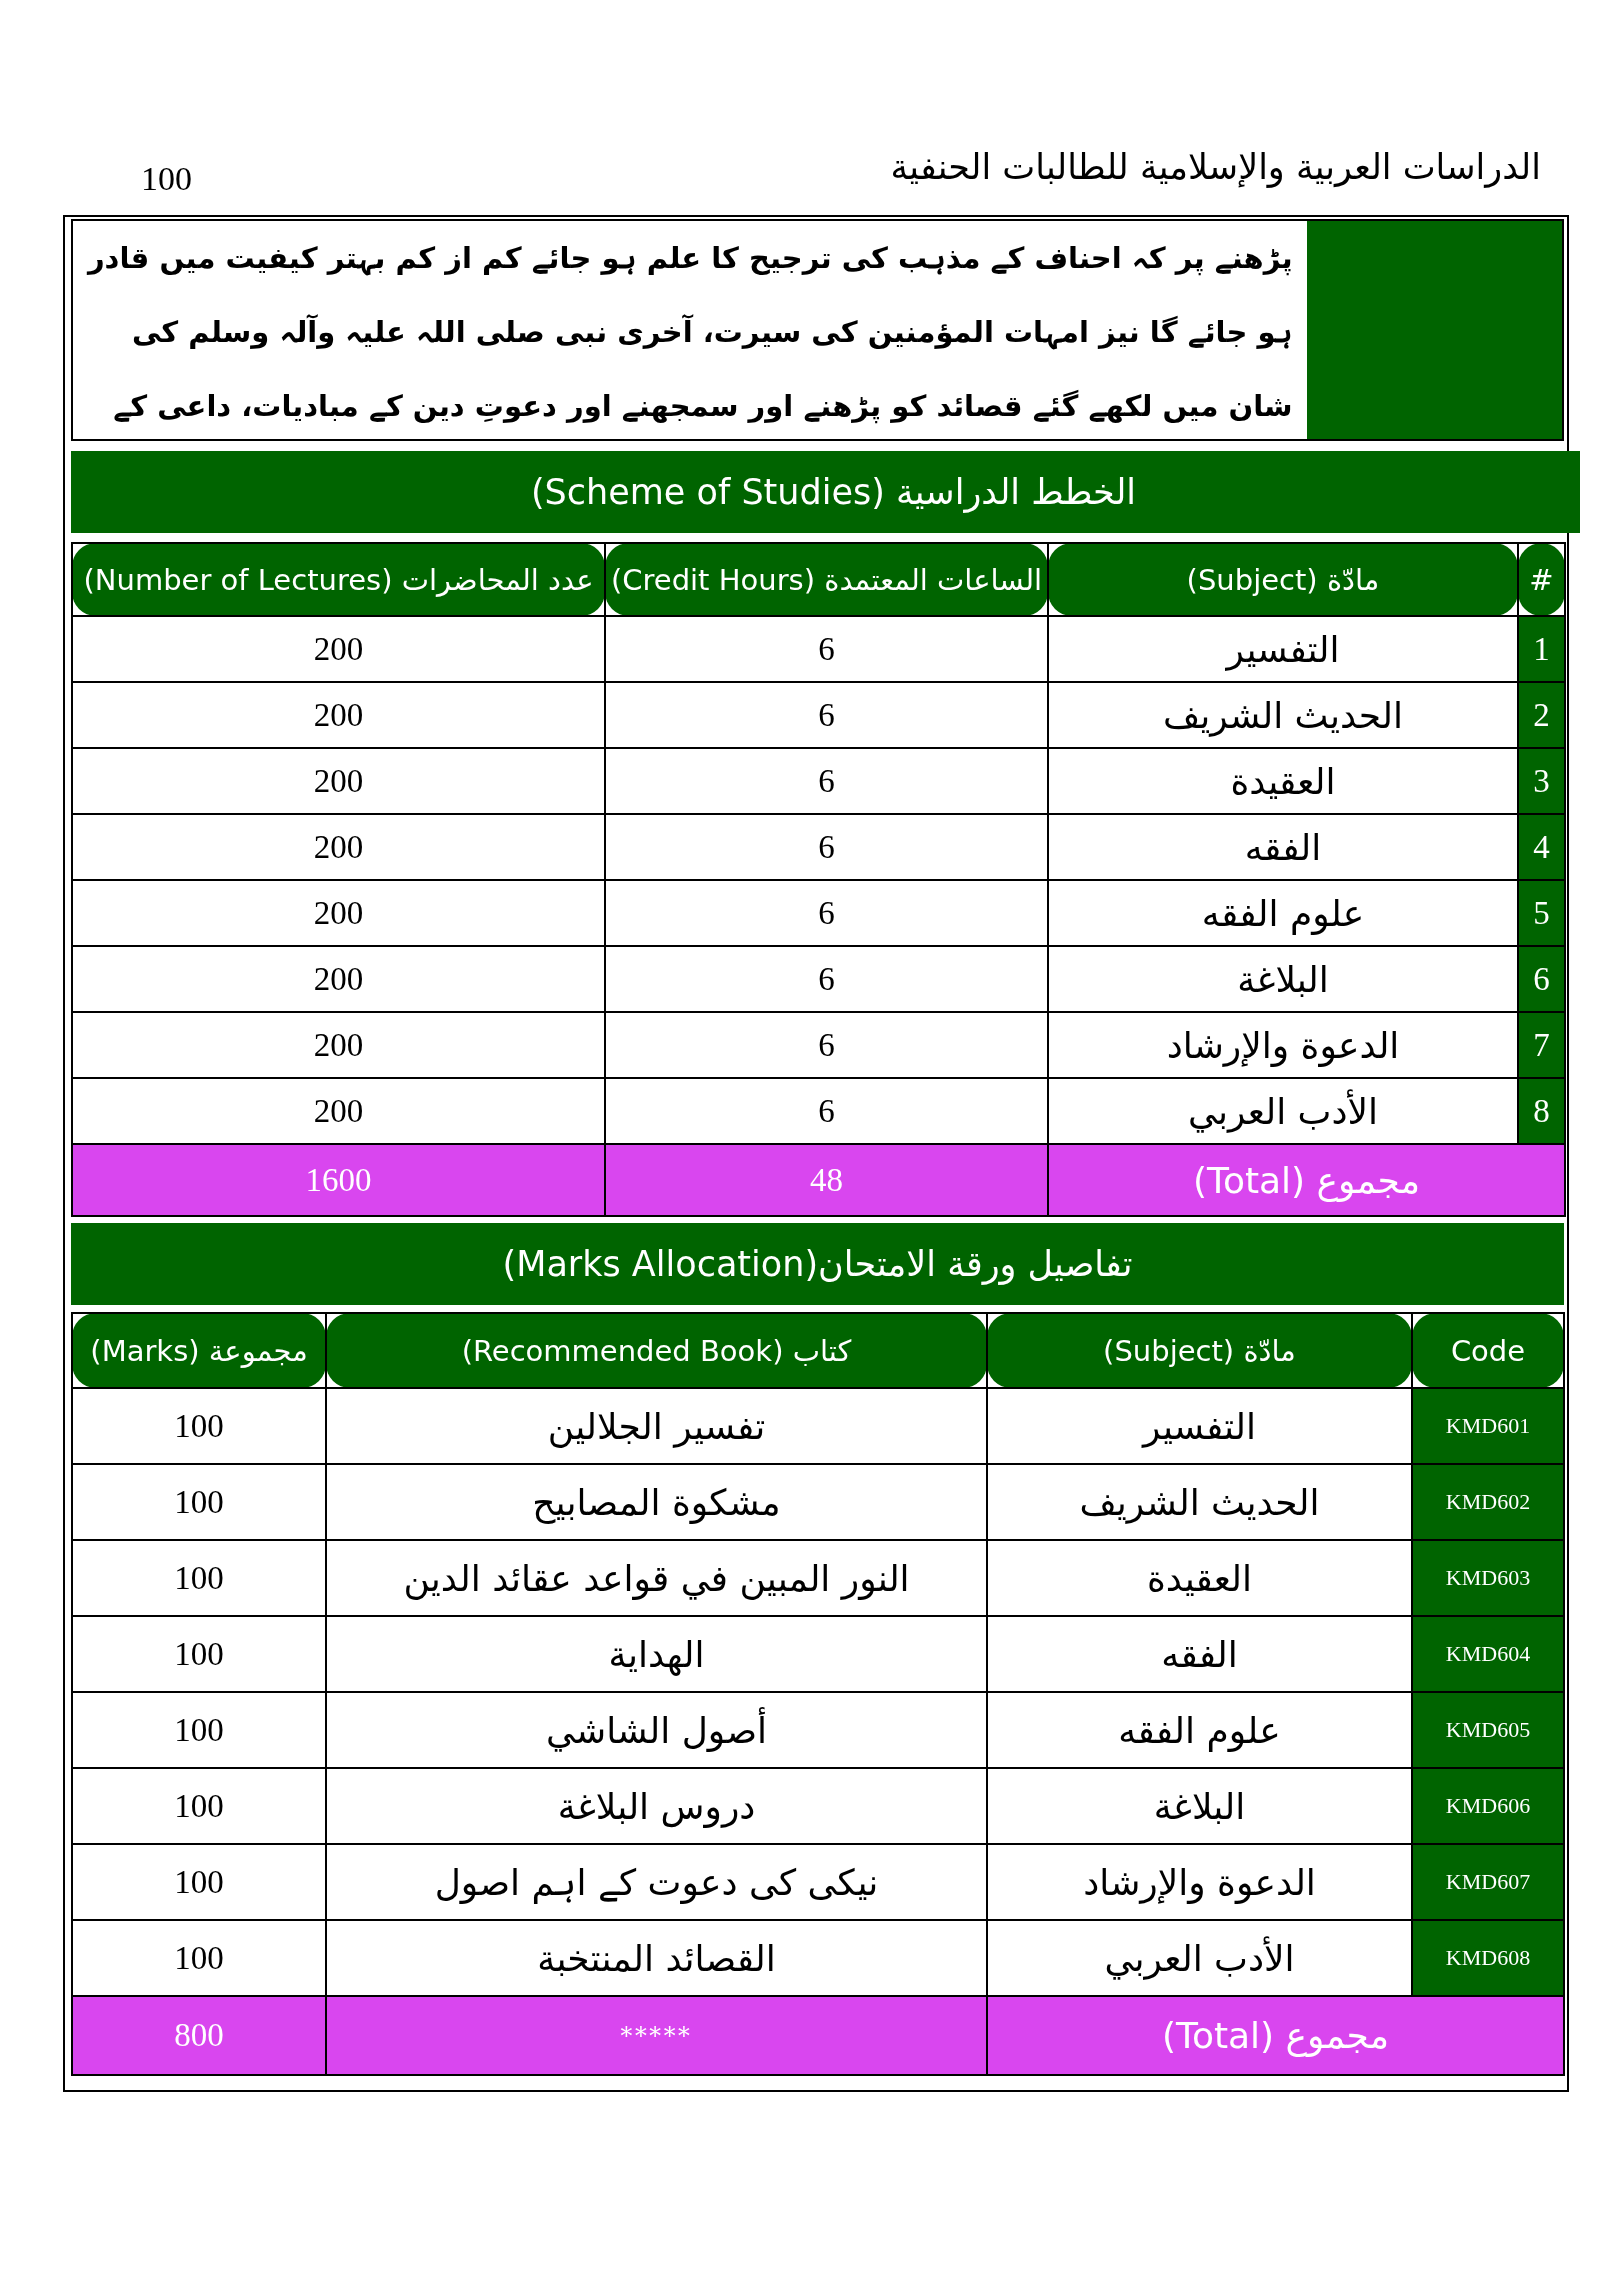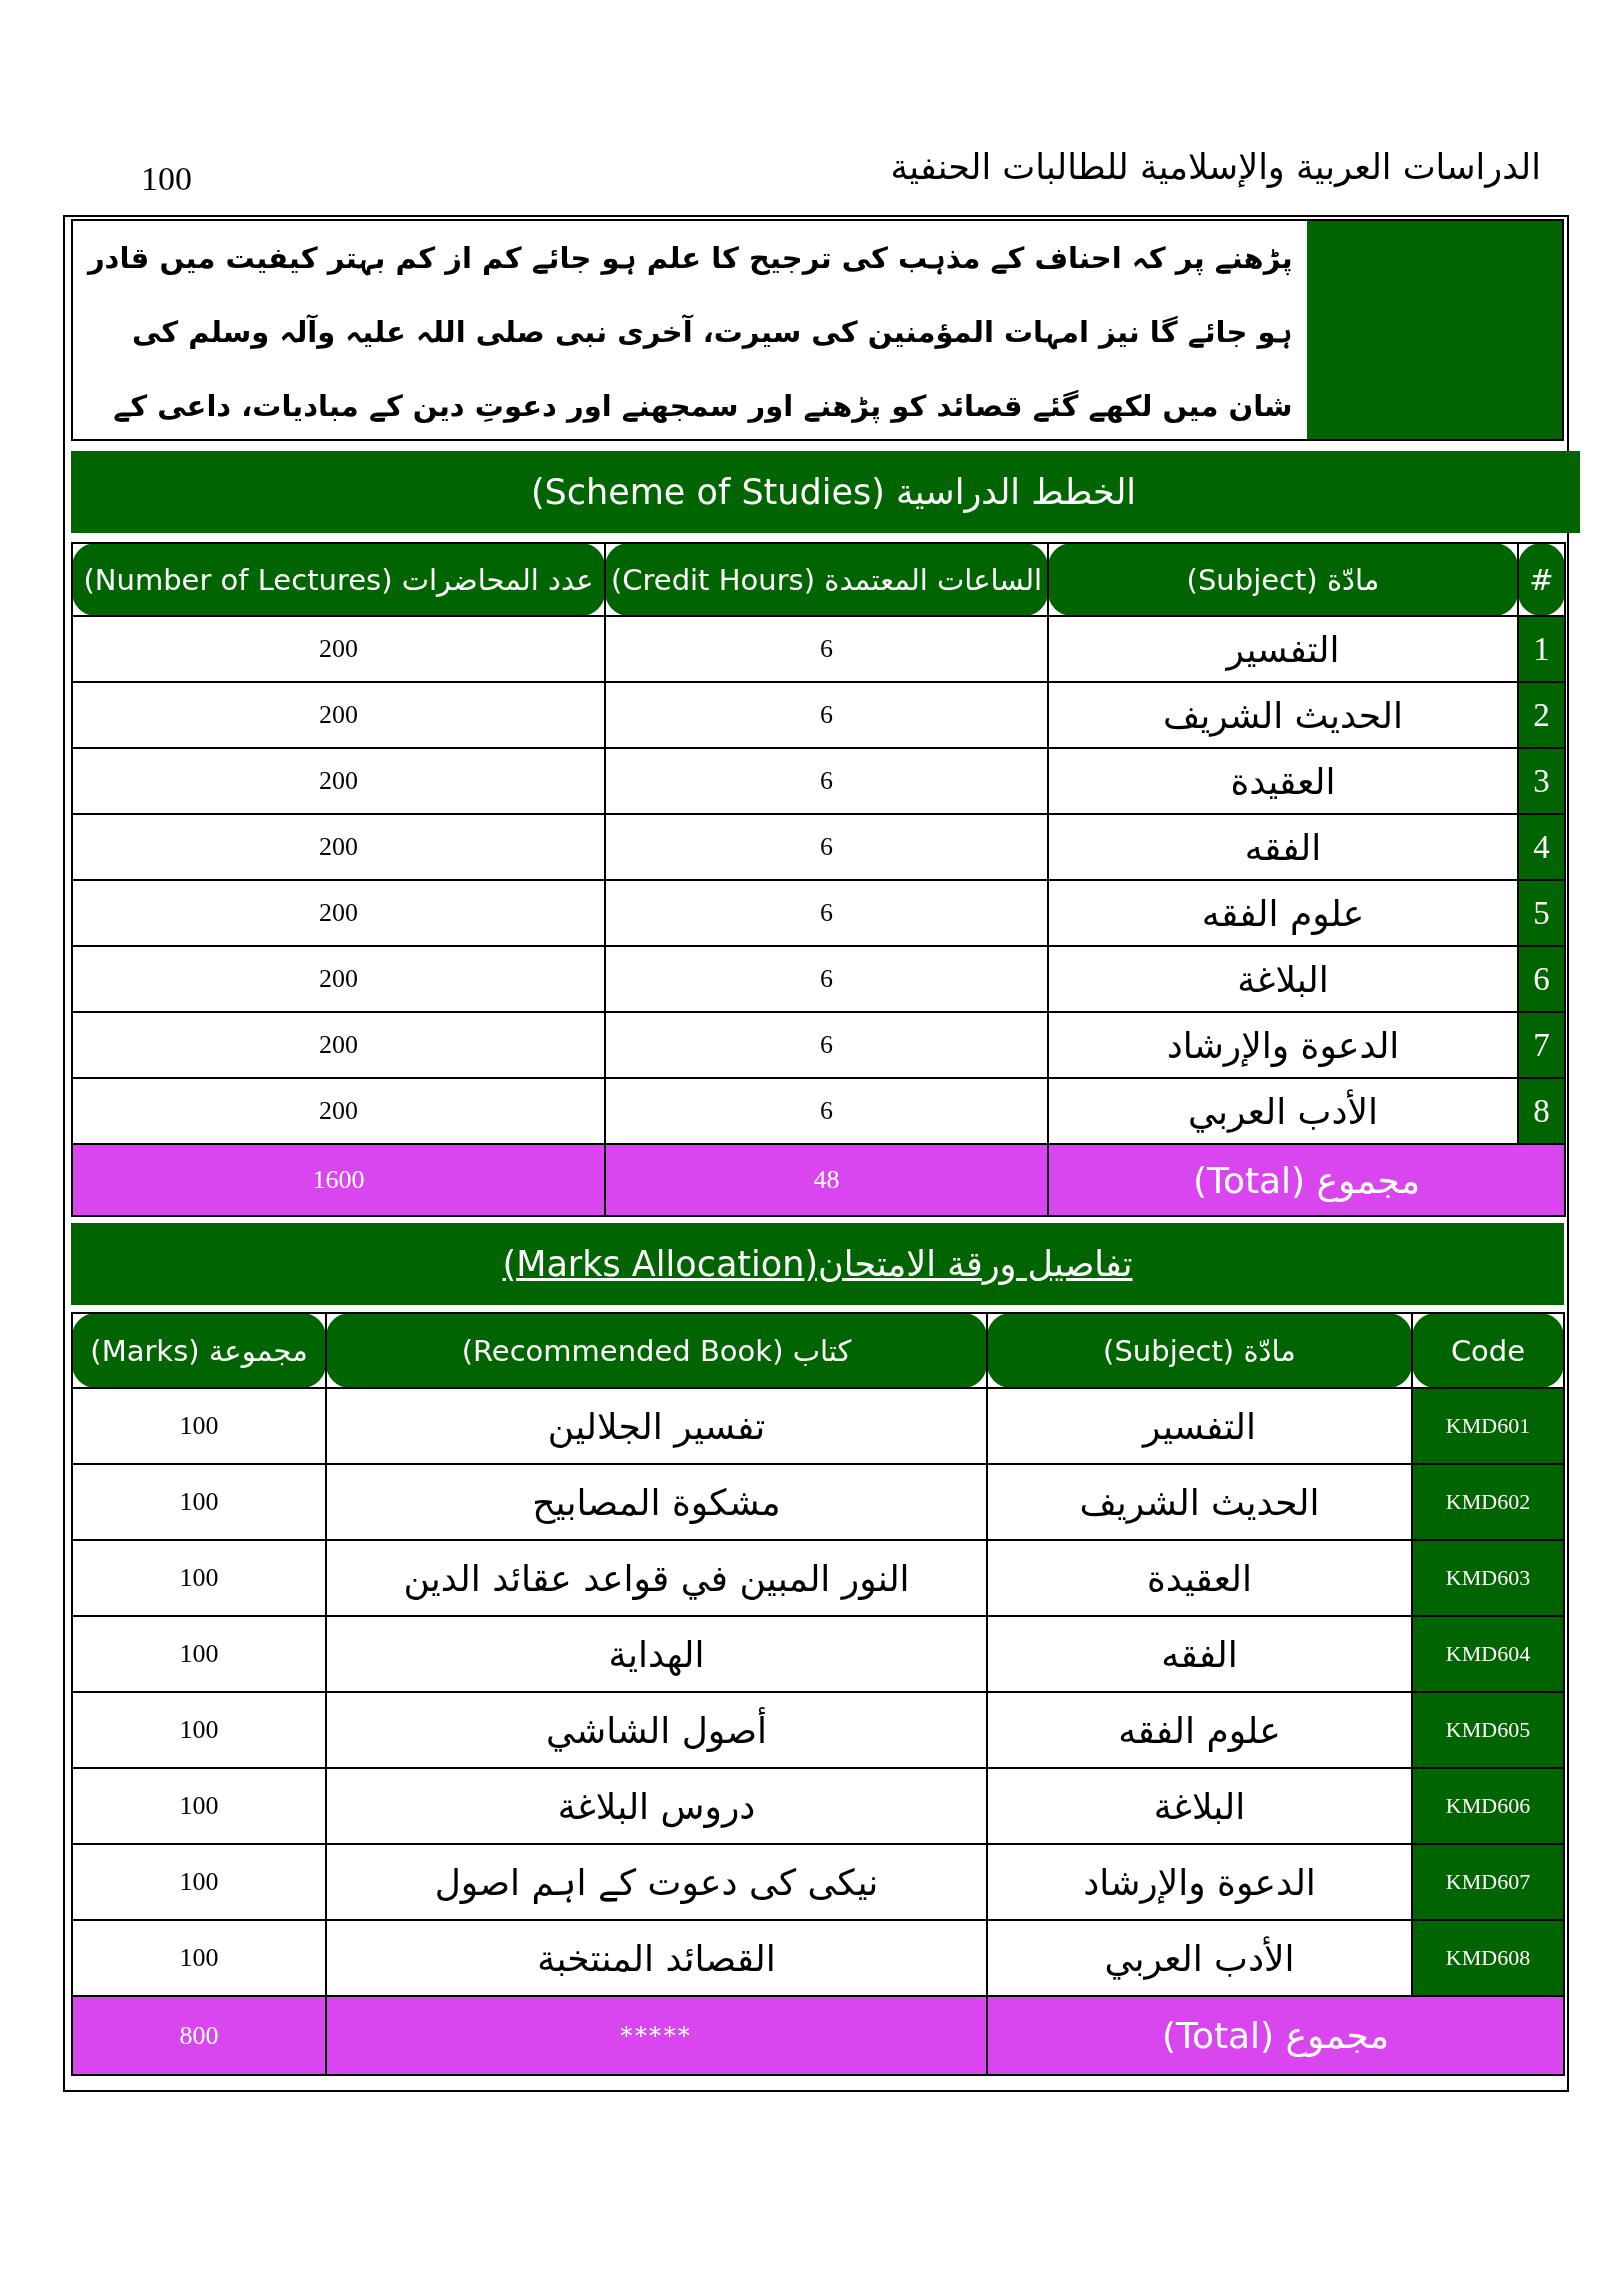--- a/index.html
+++ b/index.html
@@ -8,25 +8,25 @@
   .abs { position:absolute; }
   #page-num { left:141px; top:160px; font-size:34px; font-family:"Liberation Serif", serif; }
   #running-title { right:82px; top:147px; font-size:35px; direction:rtl; font-family:"DejaVu Sans", sans-serif; }
   #frame { left:63px; top:215px; width:1506px; height:1877px; border:2px solid #000; box-sizing:border-box; }
   .green { background:#006400; color:#fff; }
   #intro { left:71px; top:219px; width:1493px; height:222px; border:2px solid #000; box-sizing:border-box; display:flex; }
   #intro-text { flex:1; direction:rtl; font-size:29px; line-height:74px; padding:0 14.4px; font-family:"DejaVu Sans", sans-serif; font-weight:bold; }
   #intro-side { width:255px; }
   .band { left:71px; width:1493px; display:flex; align-items:center; justify-content:center; font-size:35px; direction:rtl; font-family:"DejaVu Sans", sans-serif; }
   #band1 { top:451px; height:82px;padding-left:16px; }
-  #band2 { top:1223px; height:82px;text-decoration:underline; }
+  #band2 { top:1223px; height:82px; }
   table { position:absolute; left:71px; width:1493px; border-collapse:collapse; table-layout:fixed; direction:rtl; }
   td, th { border:2px solid #000; text-align:center; vertical-align:middle; font-weight:normal; padding:0; }
   .t1 th, .t2 th { background:#006400; color:#fff; font-size:29px; font-family:"DejaVu Sans", sans-serif;border-radius:24px; }
-  .num { font-family:"Liberation Serif", serif; font-size:26px; }
+  .num { font-family:"Liberation Serif", serif; font-size:33px; }
   .ar { font-family:"DejaVu Sans", sans-serif; font-size:36px; }
   .idx { background:#006400; color:#fff; font-family:"Liberation Serif", serif; font-size:33px; }
   .code { background:#006400; color:#fff; font-family:"Liberation Serif", serif; font-size:22px; }
   .total td { background:#d946ef; color:#fff; }
   #t1 { top:542px; }
   #t1 tr.h { height:73px; }
   #t1 tr.r { height:66px; }
   #t1 tr.total { height:72px; }
   #t2 { top:1312px; }
   #t2 tr.h { height:75px; }

